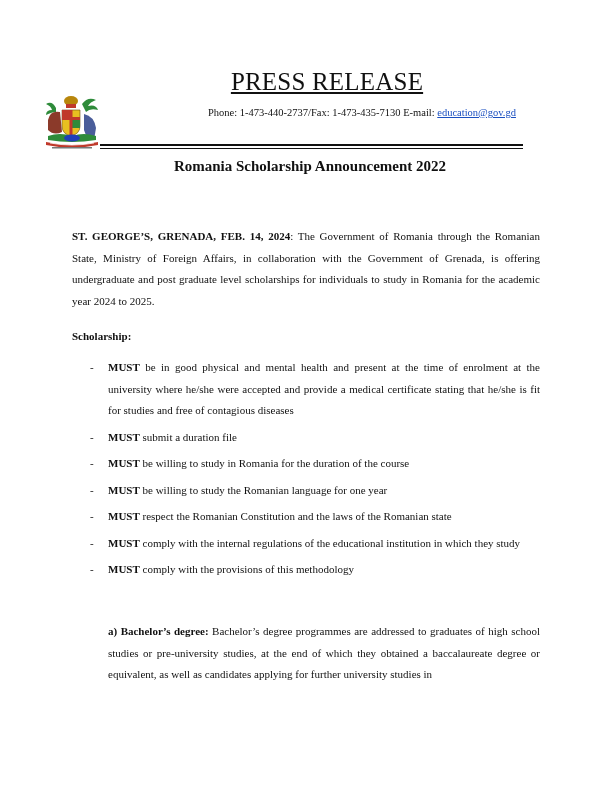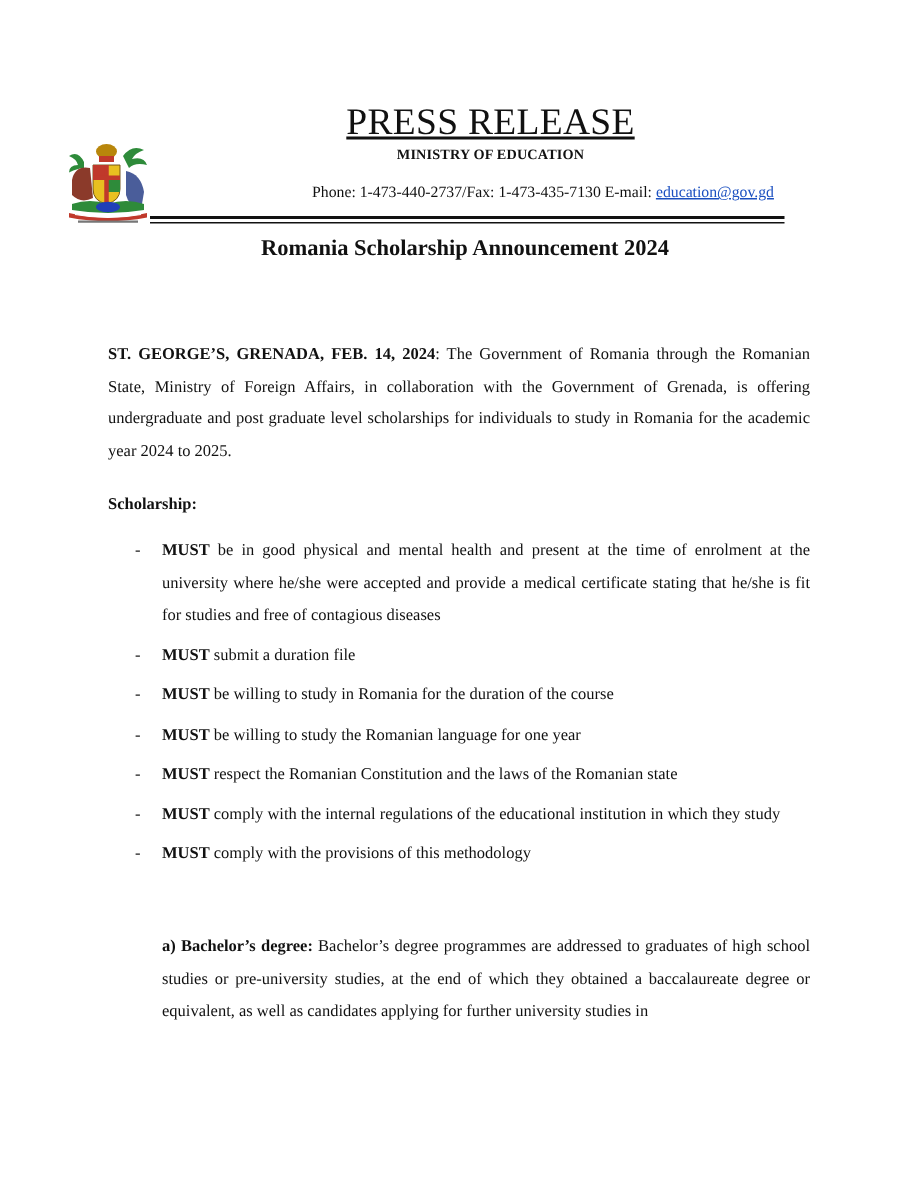--- a/index.html
+++ b/index.html
@@ -56,21 +56,21 @@
       font-weight: bold;
       font-size: 9.5px;
       padding-left: 42px;
       box-sizing: border-box;
       letter-spacing: 0.1px;
     }
     .contact {
       position: absolute;
       left: 0;
       width: 612px;
-      top: 123px;
+      top: 107px;
       text-align: center;
       font-size: 10.5px;
       padding-left: 112px;
       box-sizing: border-box;
     }
     .contact a {
       color: #1a4fc0;
       text-decoration: underline;
     }
     .rule {
@@ -176,29 +176,28 @@
     <ellipse cx="30" cy="46" rx="8" ry="3.5" fill="#1f3fb8"></ellipse>
 
     <path d="M4 50 q26 6 52 0 l0 3 q-26 5 -52 0 z" fill="#c0392b"></path>
     <path d="M8 51 q22 4 44 0" stroke="#ffffff" stroke-width="0.8" fill="none"></path>
     <rect x="10" y="55" width="40" height="1.5" fill="#777"></rect>
   </svg>
 
   <div class="title">
     <span class="press">PRESS RELEASE</span>
   </div>
-  <div class="ministry">MINISTRY OF EDUCATION</div>
   <div class="contact">
     <span>Phone: 1-473-440-2737/Fax: 1-473-435-7130 E-mail: </span><a>education@gov.gd</a>
   </div>
 
   <div class="rule r1"></div>
   <div class="rule r2"></div>
 
-  <div class="heading">Romania Scholarship Announcement 2024</div>
+  <div class="heading">Romania Scholarship Announcement 2022</div>
 
   <div class="para p-intro">
     <b>ST. GEORGE’S, GRENADA, FEB. 14, 2024</b><span>: The Government of Romania through the Romanian State, Ministry of Foreign Affairs, in collaboration with the Government of Grenada, is offering undergraduate and post graduate level scholarships for individuals to study in Romania for the academic year 2024 to 2025.</span>
   </div>
 
 
   <div class="elig">Scholarship:</div>
 
   <ul class="list">
     <li><span class="dash">-</span><b>MUST</b><span> be in good physical and mental health and present at the time of enrolment at the university where he/she were accepted and provide a medical certificate stating that he/she is fit for studies and free of contagious diseases</span></li>

